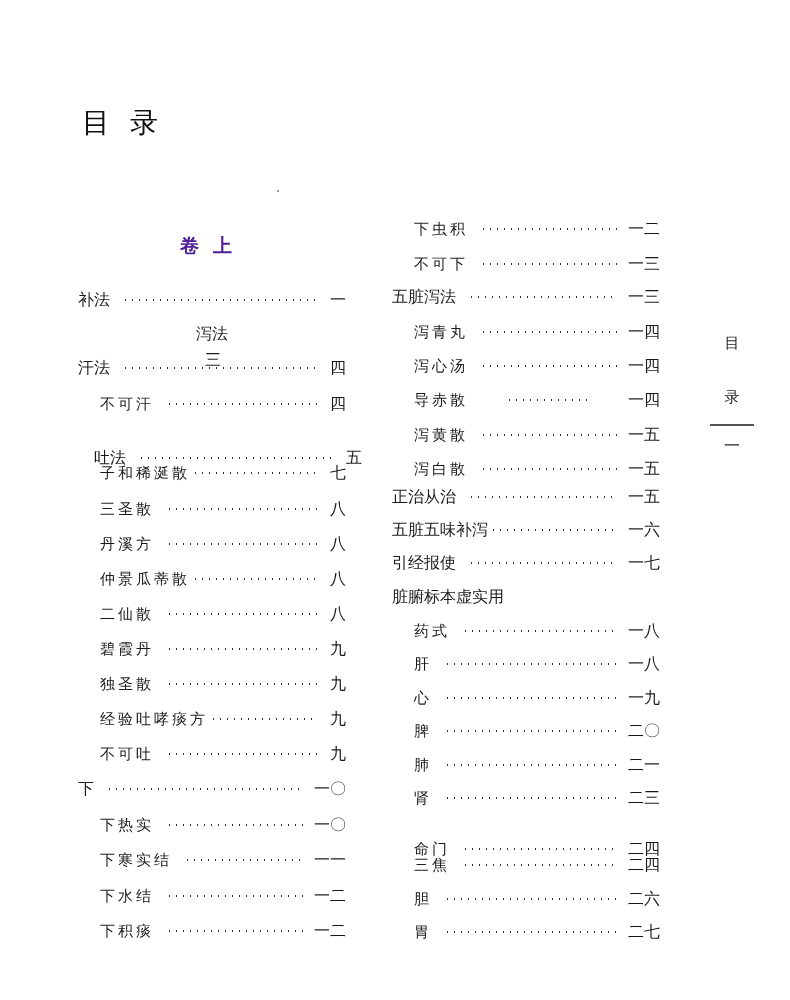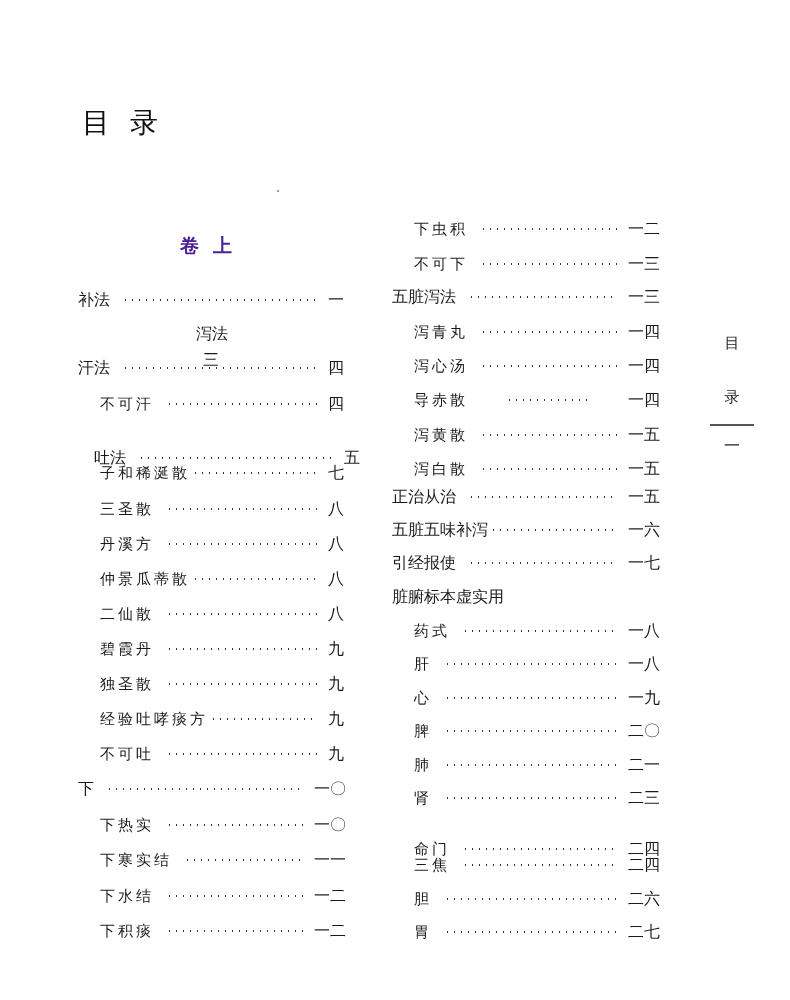--- a/index.html
+++ b/index.html
@@ -60,20 +60,21 @@
       align-self: center;
       background-image: radial-gradient(circle, #333 0.9px, transparent 1.1px);
       background-size: 7px 2px;
       background-repeat: repeat-x;
       background-position: left center;
     }
     .toc-row.tight .leader { margin-left: 2px; }
     .toc-row .page {
       flex: 0 0 auto;
       min-width: 18px;
+      text-align: right;
       font-size: 16px;
     }
     .side-tab {
       position: absolute;
       left: 712px;
       top: 330px;
       width: 40px;
       text-align: center;
       color: #222;
     }

